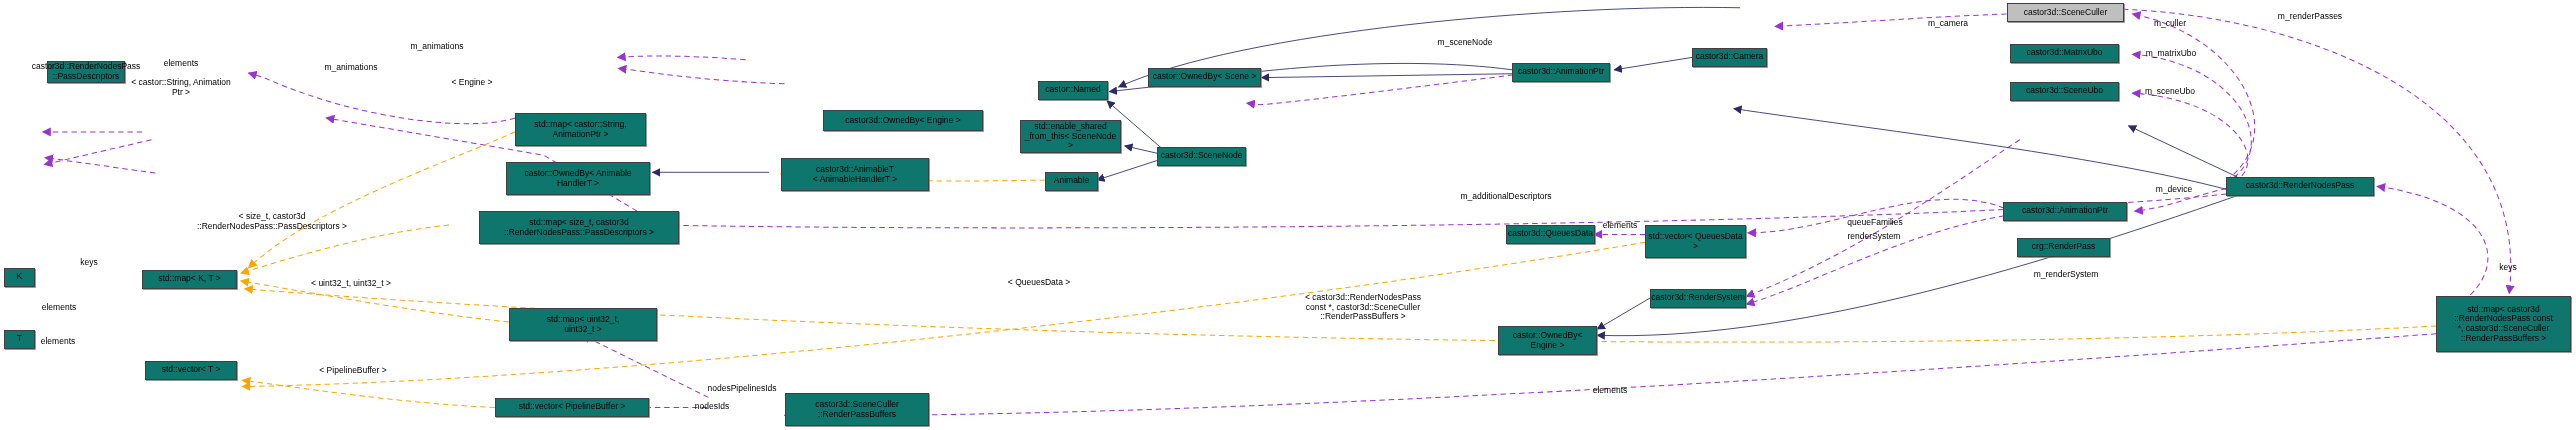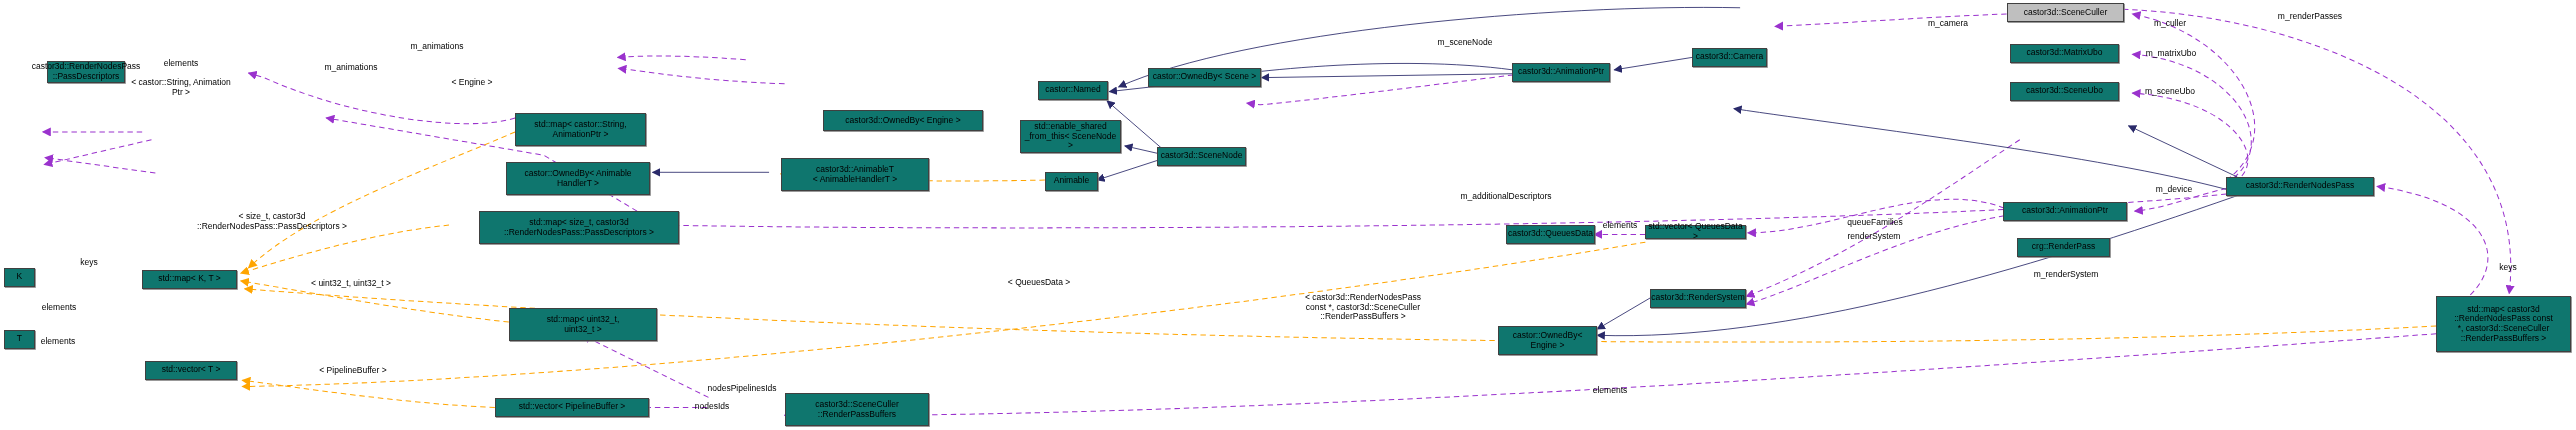--- a/index.html
+++ b/index.html
@@ -124,21 +124,21 @@
 ::RenderPassBuffers</div>
 
   <div class="node" style="left:1020px;top:120px;width:101px;height:33px;">std::enable_shared
 _from_this&lt; SceneNode &gt;</div>
   <div class="node" style="left:1045px;top:172px;width:53px;height:18.6px;">Animable</div>
   <div class="node" style="left:1038px;top:81px;width:70px;height:18.6px;">castor::Named</div>
   <div class="node" style="left:1148px;top:68px;width:113px;height:18.6px;">castor::OwnedBy&lt; Scene &gt;</div>
   <div class="node" style="left:1157px;top:147px;width:89px;height:18.6px;">castor3d::SceneNode</div>
 
   <div class="node" style="left:1506px;top:225px;width:89px;height:18.6px;">castor3d::QueuesData</div>
-  <div class="node" style="left:1645px;top:225px;width:101px;height:14px;">std::vector&lt; QueuesData &gt;</div>
+  <div class="node" style="left:1645px;top:225px;width:101px;height:33px;">std::vector&lt; QueuesData &gt;</div>
   <div class="node" style="left:1650px;top:289px;width:96px;height:18.6px;">castor3d::RenderSystem</div>
   <div class="node" style="left:1498px;top:326px;width:99px;height:29px;">castor::OwnedBy&lt; Engine &gt;</div>
 
   <div class="node" style="left:1512px;top:63px;width:98px;height:18.6px;">castor3d::AnimationPtr</div>
   <div class="node" style="left:1692px;top:48px;width:75px;height:18.6px;">castor3d::Camera</div>
 
   <div class="node highlight" style="left:2007px;top:3.1px;width:117px;height:18.6px;">castor3d::SceneCuller</div>
   <div class="node" style="left:2010px;top:44px;width:109px;height:18.6px;">castor3d::MatrixUbo</div>
   <div class="node" style="left:2010px;top:82px;width:109px;height:18.6px;">castor3d::SceneUbo</div>
   <div class="node" style="left:2003px;top:202px;width:124px;height:18.6px;">castor3d::AnimationPtr</div>

